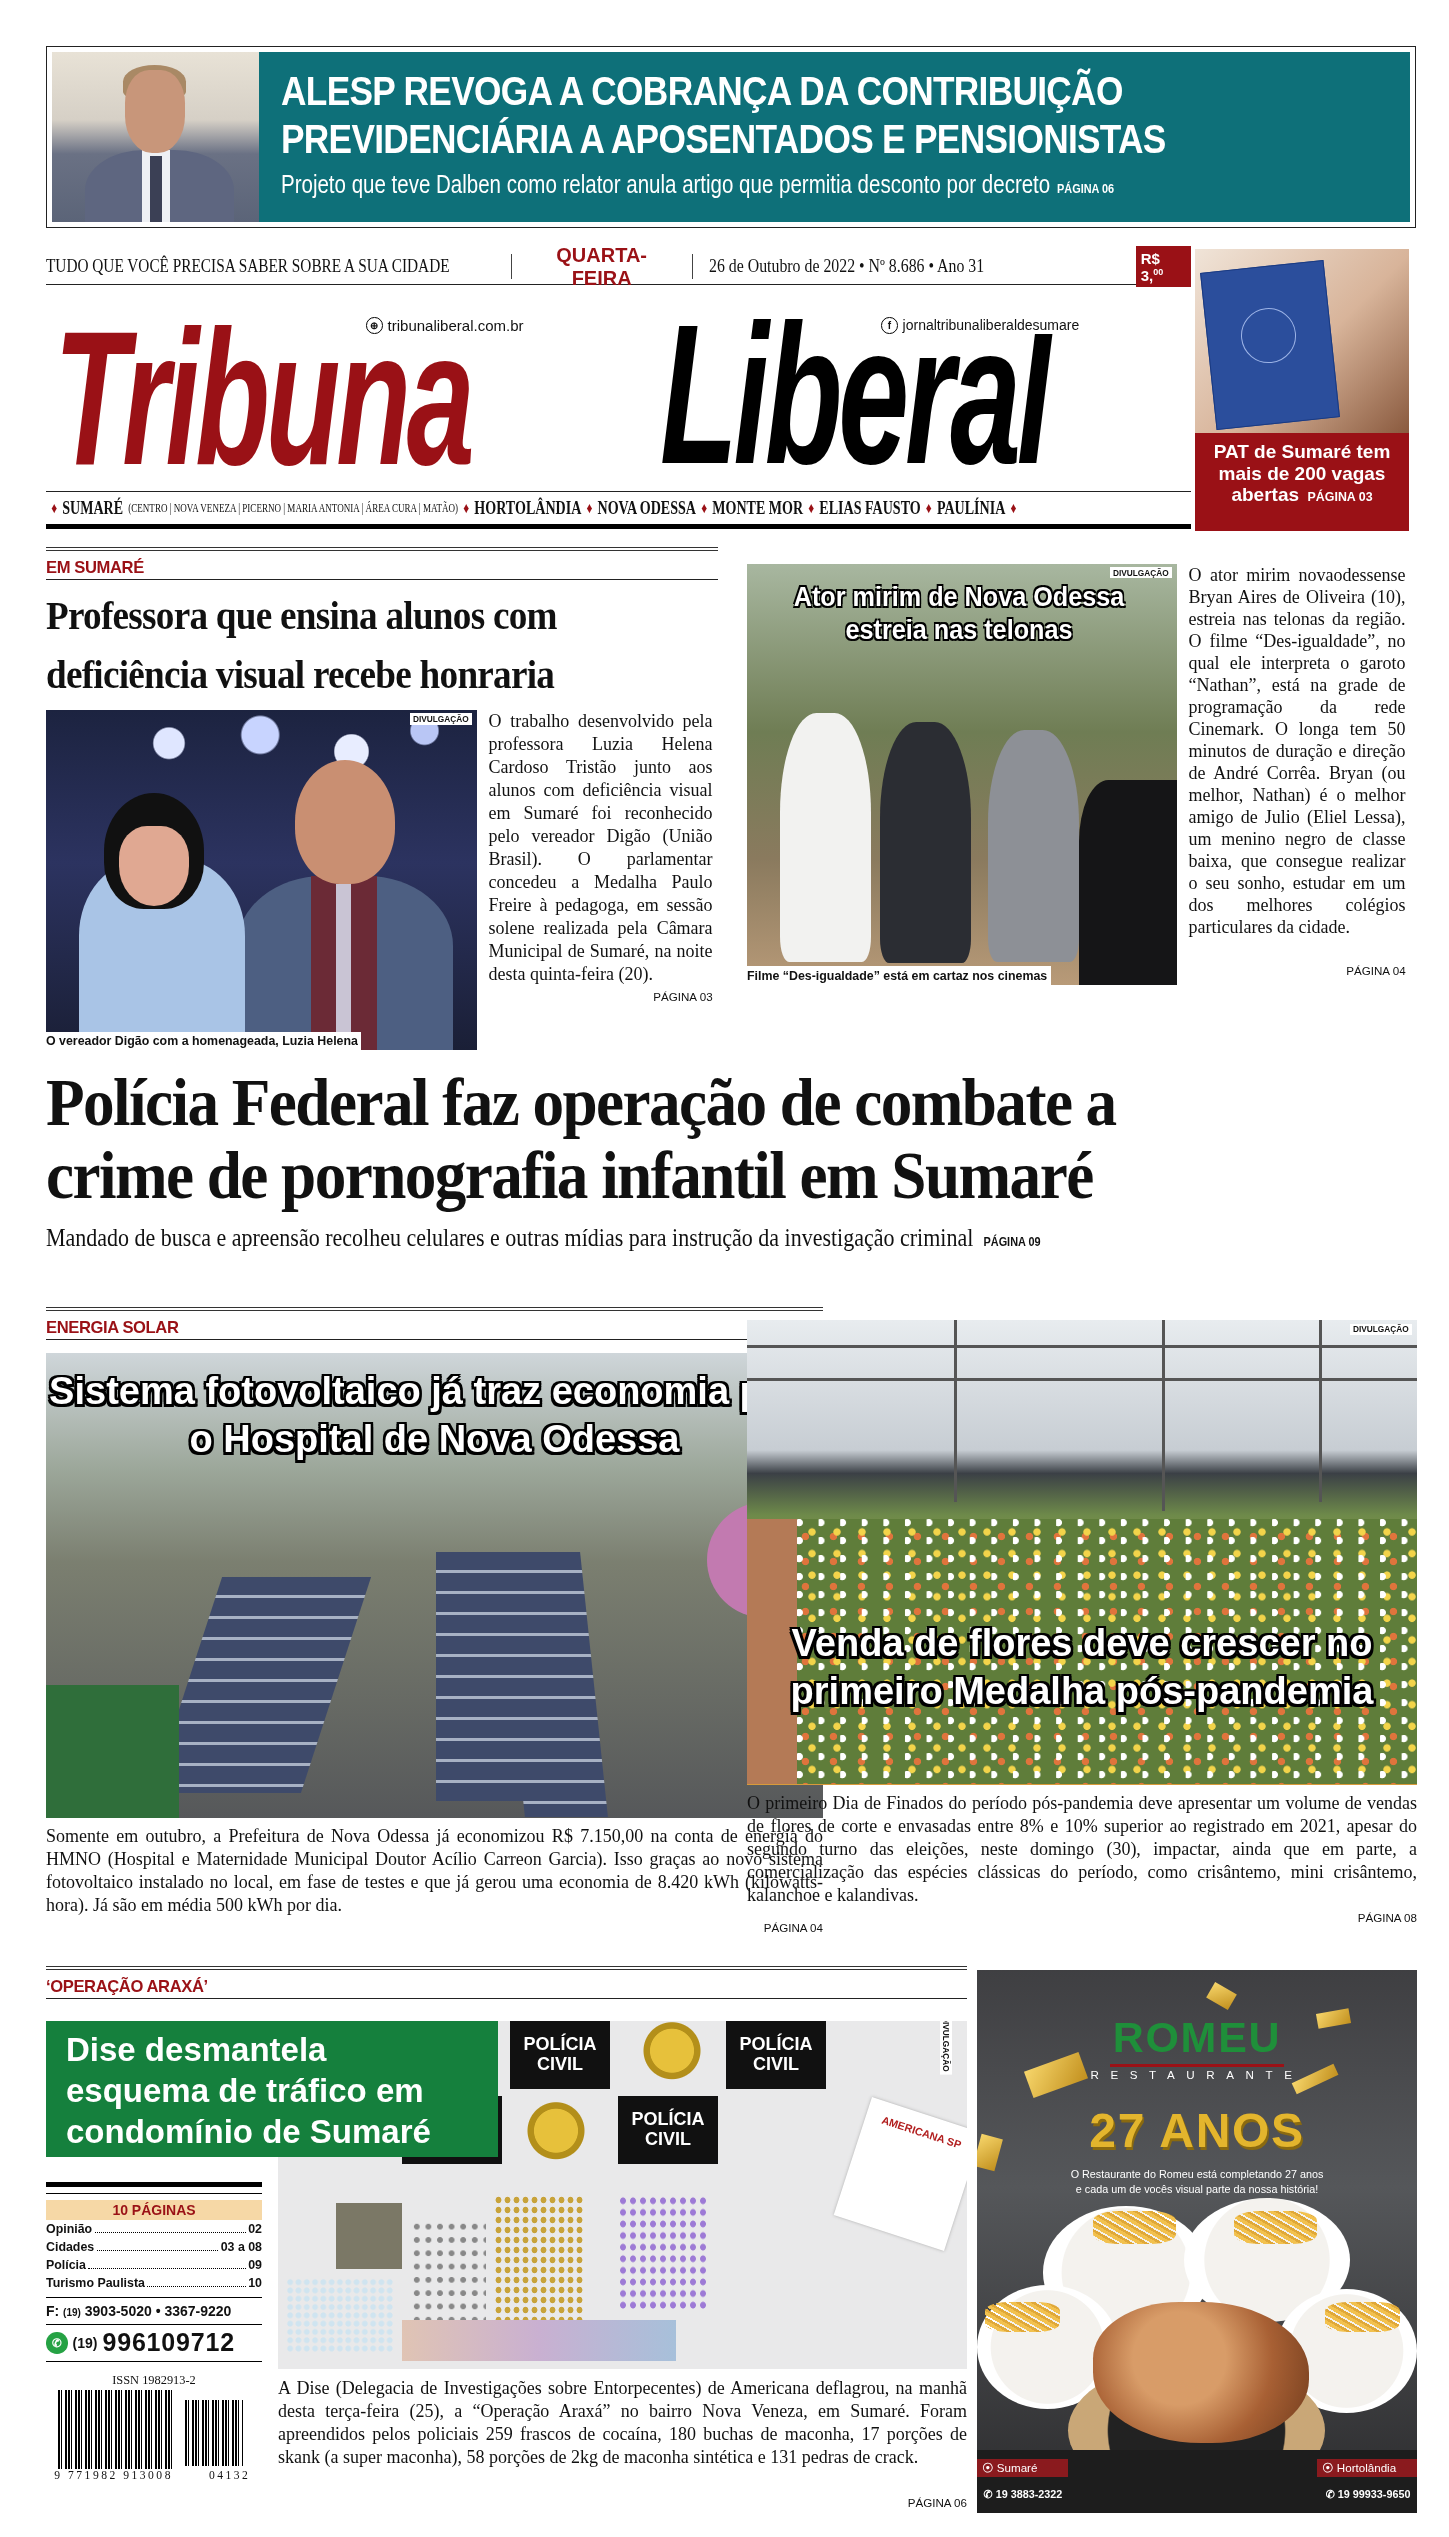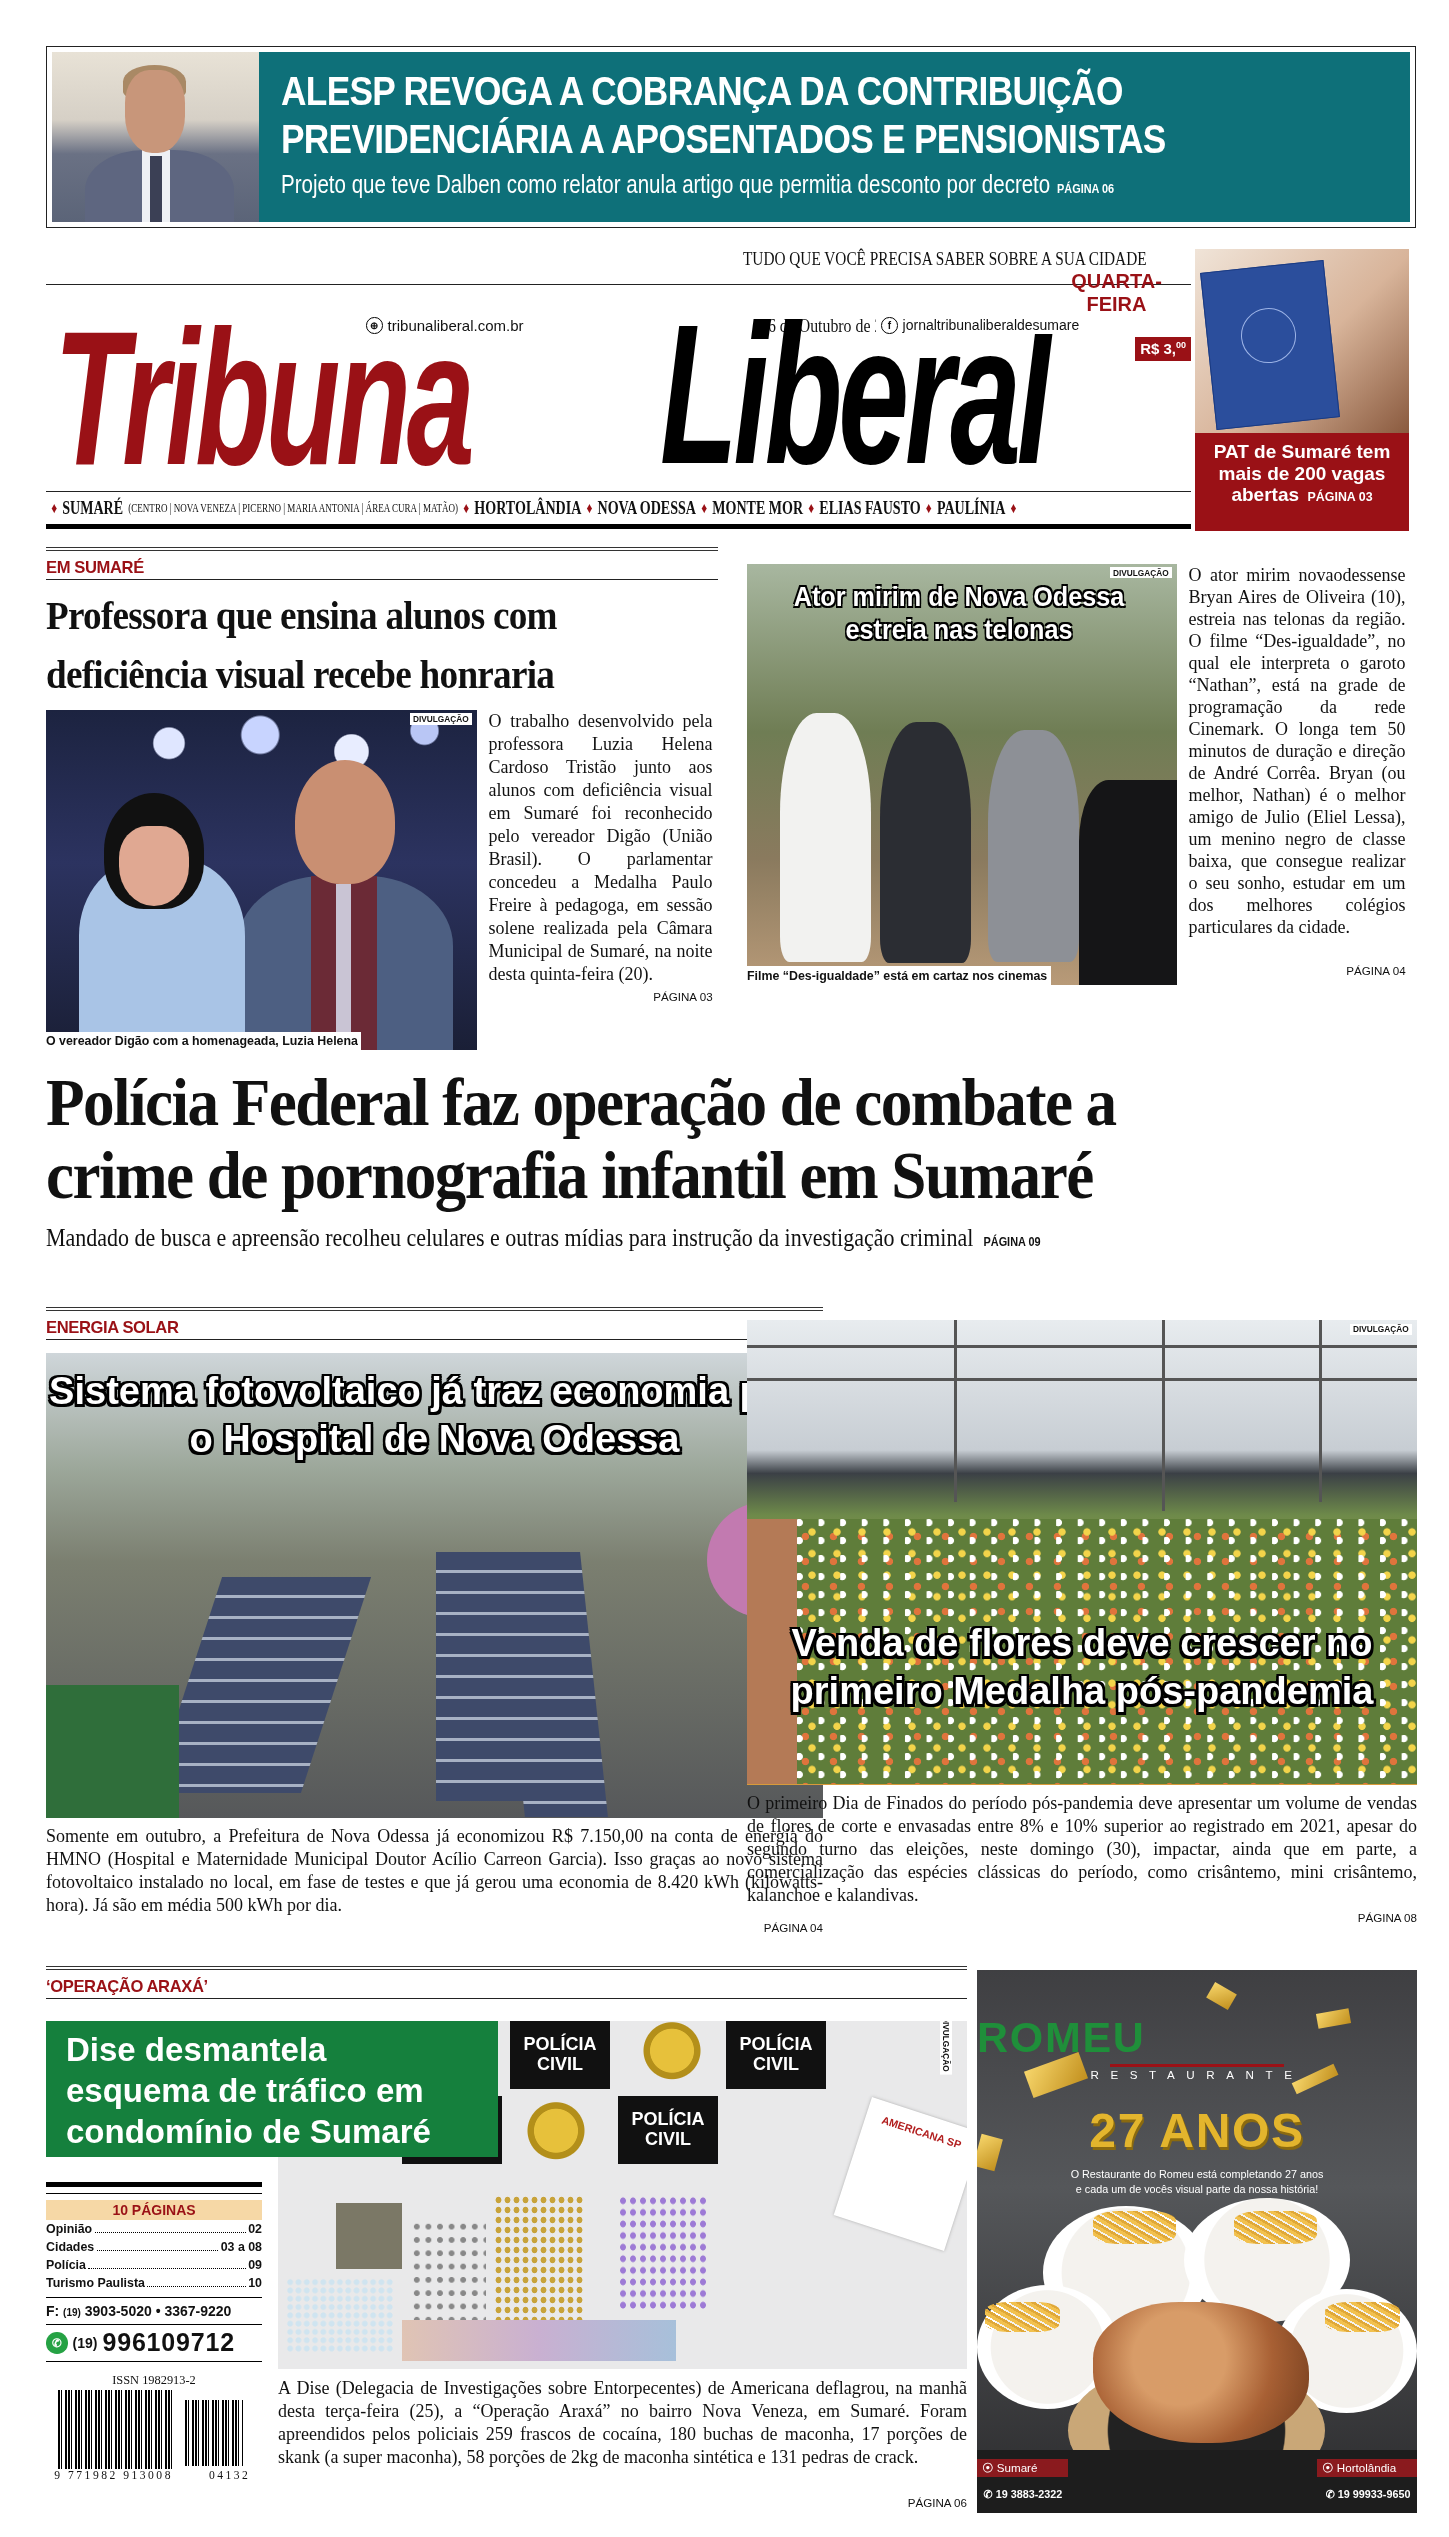--- a/index.html
+++ b/index.html
@@ -16,21 +16,21 @@
   #top-banner .photo .hair { position: absolute; left: 71px; top: 13.3px; width: 63px; height: 33px; border-radius: 50% 50% 20% 20%; background: #a98965; }
   #top-banner .photo .body { position: absolute; left: 33px; top: 98px; width: 149px; height: 100px; border-radius: 40% 40% 0 0; background: #5e6680; }
   #top-banner .photo .shirt { position: absolute; left: 90px; top: 98px; width: 28px; height: 100px; background: #eef0f4; }
   #top-banner .photo .tie { position: absolute; left: 98px; top: 104px; width: 11.6px; height: 91px; background: #3b4055; }
   #top-banner .text { flex: 1; padding: 15px 15px 0 21.6px; color: #fff; }
   #top-banner .hl { font-family: "Liberation Sans", sans-serif; font-weight: 700; font-size: 41px; line-height: 48px; letter-spacing: -0.8px; white-space: nowrap; transform: scaleX(0.86); transform-origin: left; }
   #top-banner .sub { font-family: "Liberation Sans", sans-serif; font-size: 25px; margin-top: 6.6px; white-space: nowrap; transform: scaleX(0.82); transform-origin: left; }
   #top-banner .sub .pg { font-size: 13.3px; font-weight: 700; margin-left: 8.3px; }
 
   
-  #dateline { left: 46px; top: 249px; width: 1145px; height: 36px; display: flex; align-items: flex-end; border-bottom: 1.7px solid #222; flex-direction: column; }
+  #dateline { left: 46px; top: 249px; width: 1145px; height: 36px; display: flex; align-items: center; border-bottom: 1.7px solid #222; }
   #dateline .tag { font-family: "Liberation Serif", serif; font-size: 18px; white-space: nowrap; transform: scaleX(0.85); transform-origin: left; width: 448px; }
   #dateline .sep { width: 0.8px; height: 25px; background: #444; margin: 0 16.6px; }
   #dateline .day { font-family: "Liberation Sans", sans-serif; font-weight: 700; color: #9a1116; font-size: 20px; width: 149px; text-align: center; }
   #dateline .date { font-family: "Liberation Serif", serif; font-size: 18px; white-space: nowrap; transform: scaleX(0.88); transform-origin: left; width: 431px; }
   #dateline .price { background: #9a1116; color: #fff; font-family: "Liberation Sans", sans-serif; font-weight: 700; font-size: 15px; padding: 3.3px 5px; margin-left: auto; }
   #dateline .price sup { font-size: 9px; }
 
   
   #masthead { left: 46px; top: 299px; width: 1145px; height: 191px; }
   #masthead .tribuna { position: absolute; left: 8.3px; top: 8.3px; font-family: "Liberation Sans", sans-serif; font-weight: 700; font-style: italic; color: #9a1116; font-size: 191px; line-height: 182px; letter-spacing: -6.6px; transform: scaleX(0.64); transform-origin: left top; white-space: nowrap; }
@@ -120,21 +120,21 @@
   #index-box .wa .icon { width: 21.6px; height: 21.6px; border-radius: 50%; background: #25a244; color: #fff; font-size: 11.6px; display: flex; align-items: center; justify-content: center; }
   #index-box .wa .ddd { font-size: 14px; }
   #index-box .wa .num { font-size: 25px; letter-spacing: 0.8px; }
   #index-box .issn { text-align: center; font-family: "Liberation Serif", serif; font-size: 12.4px; margin-top: 11.6px; }
   #index-box .barcode { display: flex; gap: 11.6px; margin-top: 1.7px; padding-left: 11.6px; }
   .bars { height: 79px; background: repeating-linear-gradient(90deg,#000 0 1.7px,#fff 1.7px 3.3px,#000 3.3px 4.1px,#fff 4.1px 6.6px,#000 6.6px 9px,#fff 9px 10px); }
   #index-box .codes { display: flex; justify-content: space-between; font-family: "Liberation Serif", serif; font-size: 11.6px; letter-spacing: 2.5px; padding: 0 11.6px 0 8.3px; }
 
   
   #ad-romeu { left: 977px; top: 1970px; width: 440px; height: 543px; background: linear-gradient(180deg,#3f3f42 0%,#55575a 40%,#2b2b2d 100%); overflow: hidden; }
-  #ad-romeu .logo { position: absolute; top: 43px; left: 0; width: 100%; font-family: "Liberation Sans", sans-serif; font-weight: 700; font-size: 43px; color: #1f8f3a; letter-spacing: 1.7px; }
+  #ad-romeu .logo { position: absolute; top: 43px; left: 0; width: 100%; text-align: center; font-family: "Liberation Sans", sans-serif; font-weight: 700; font-size: 43px; color: #1f8f3a; letter-spacing: 1.7px; }
   #ad-romeu .logo-line { position: absolute; top: 94px; left: 133px; width: 174px; height: 2.5px; background: #9a1116; }
   #ad-romeu .restaurante { position: absolute; top: 98px; left: 0; width: 100%; text-align: center; font-family: "Liberation Sans", sans-serif; font-size: 11.6px; color: #fff; letter-spacing: 11.6px; }
   #ad-romeu .anos { position: absolute; top: 133px; left: 0; width: 100%; text-align: center; font-family: "Liberation Sans", sans-serif; font-weight: 700; font-size: 48px; color: #e3b52d; letter-spacing: 1.7px; text-shadow: 1.7px 2.5px 0 #8a6a10; }
   #ad-romeu .msg { position: absolute; top: 197px; left: 0; width: 100%; text-align: center; font-family: "Liberation Sans", sans-serif; font-size: 10.8px; color: #fff; line-height: 15px; }
   .plate { position: absolute; border-radius: 50%; background: radial-gradient(circle at 50% 50%, #f4f2ee 0 60%, #fff 61% 100%); }
   .fries { position: absolute; background: repeating-linear-gradient(30deg,#f2c14e 0 3.3px,#e0a838 3.3px 5.8px,transparent 5.8px 7.5px); border-radius: 30%; }
   .steak { position: absolute; border-radius: 40% 50% 45% 50%; background: radial-gradient(circle at 40% 40%, #d89c68 0 30%, #a86034 60%, #6e3a1c 100%); }
   .board { position: absolute; border-radius: 50%; background: radial-gradient(circle, #222 0 60%, #c9a777 61% 100%); }
   #ad-romeu .foot { position: absolute; bottom: 0; left: 0; width: 100%; height: 63px; background: #1d1d1d; }
   #ad-romeu .loc { position: absolute; height: 18px; background: #8a1a1e; color: #fff; font-family: "Liberation Sans", sans-serif; font-size: 11.6px; line-height: 18px; padding: 0 5px; }

